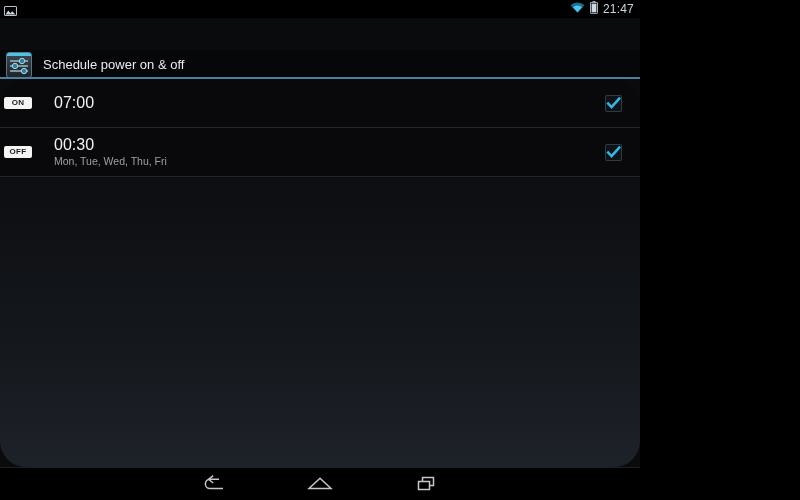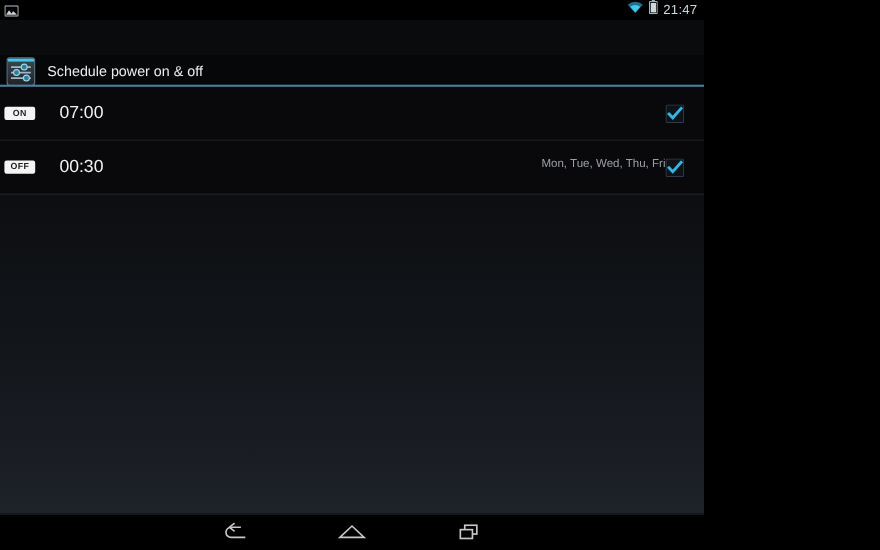--- a/index.html
+++ b/index.html
@@ -96,20 +96,21 @@
     height: 2px;
     background: #4c7f9e;
   }
 
   
   #content {
     position: relative;
     flex: 1 1 auto;
     background: linear-gradient(180deg, #0a0b0d 0%, #0d0f12 30%, #15181d 70%, #1e2229 100%);
     overflow: hidden;
+    border-radius: 26px;
   }
   #alarm-list {
     background: transparent;
   }
   .alarm-row {
     position: relative;
     height: 49px;
     background: #09090b;
     border-bottom: 1px solid #24262a;
     display: flex;
@@ -128,22 +129,22 @@
     letter-spacing: 0.3px;
     border-radius: 2px;
     padding: 1px 3px;
     line-height: 1.2;
     margin-right: 0px;
   }
   .alarm-texts {
     flex: 1 1 auto;
     margin-left: 22px;
     display: flex;
-    flex-direction: row;
-    justify-content: space-between;
+    flex-direction: column;
+    justify-content: flex-start;
     gap: 2px;
   }
   .alarm-time {
     color: #f2f2f2;
     font-size: 16px;
     line-height: 1.05;
   }
   .alarm-repeat {
     color: #9aa0a6;
     font-size: 10.5px;

